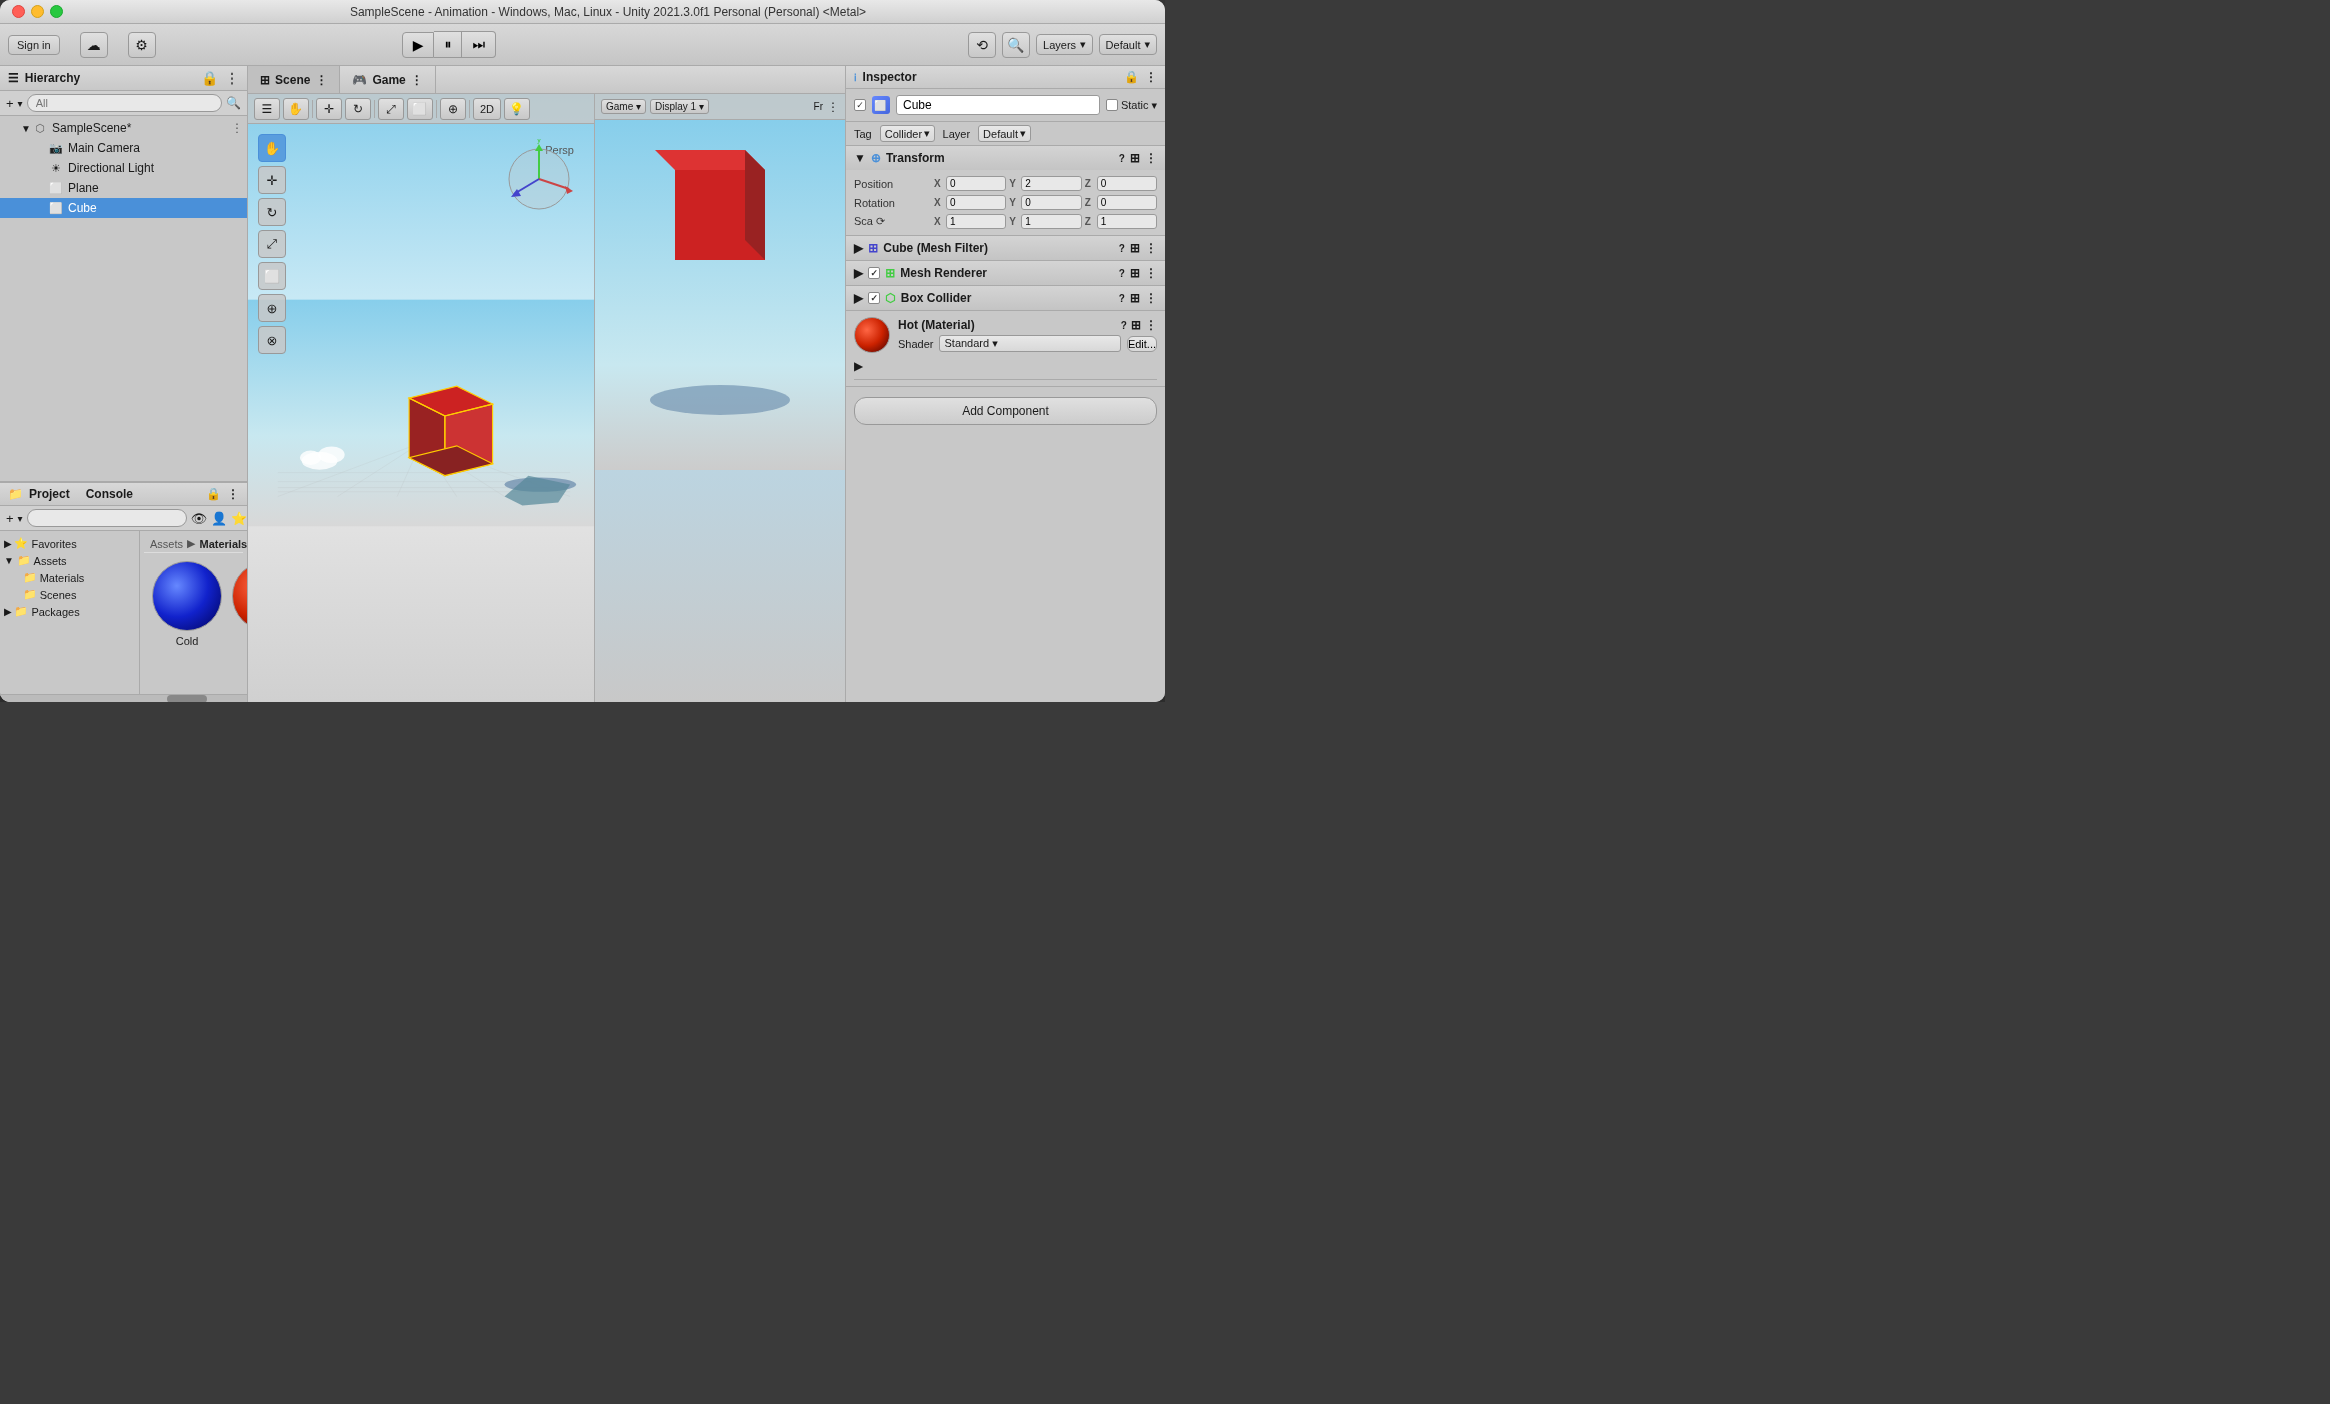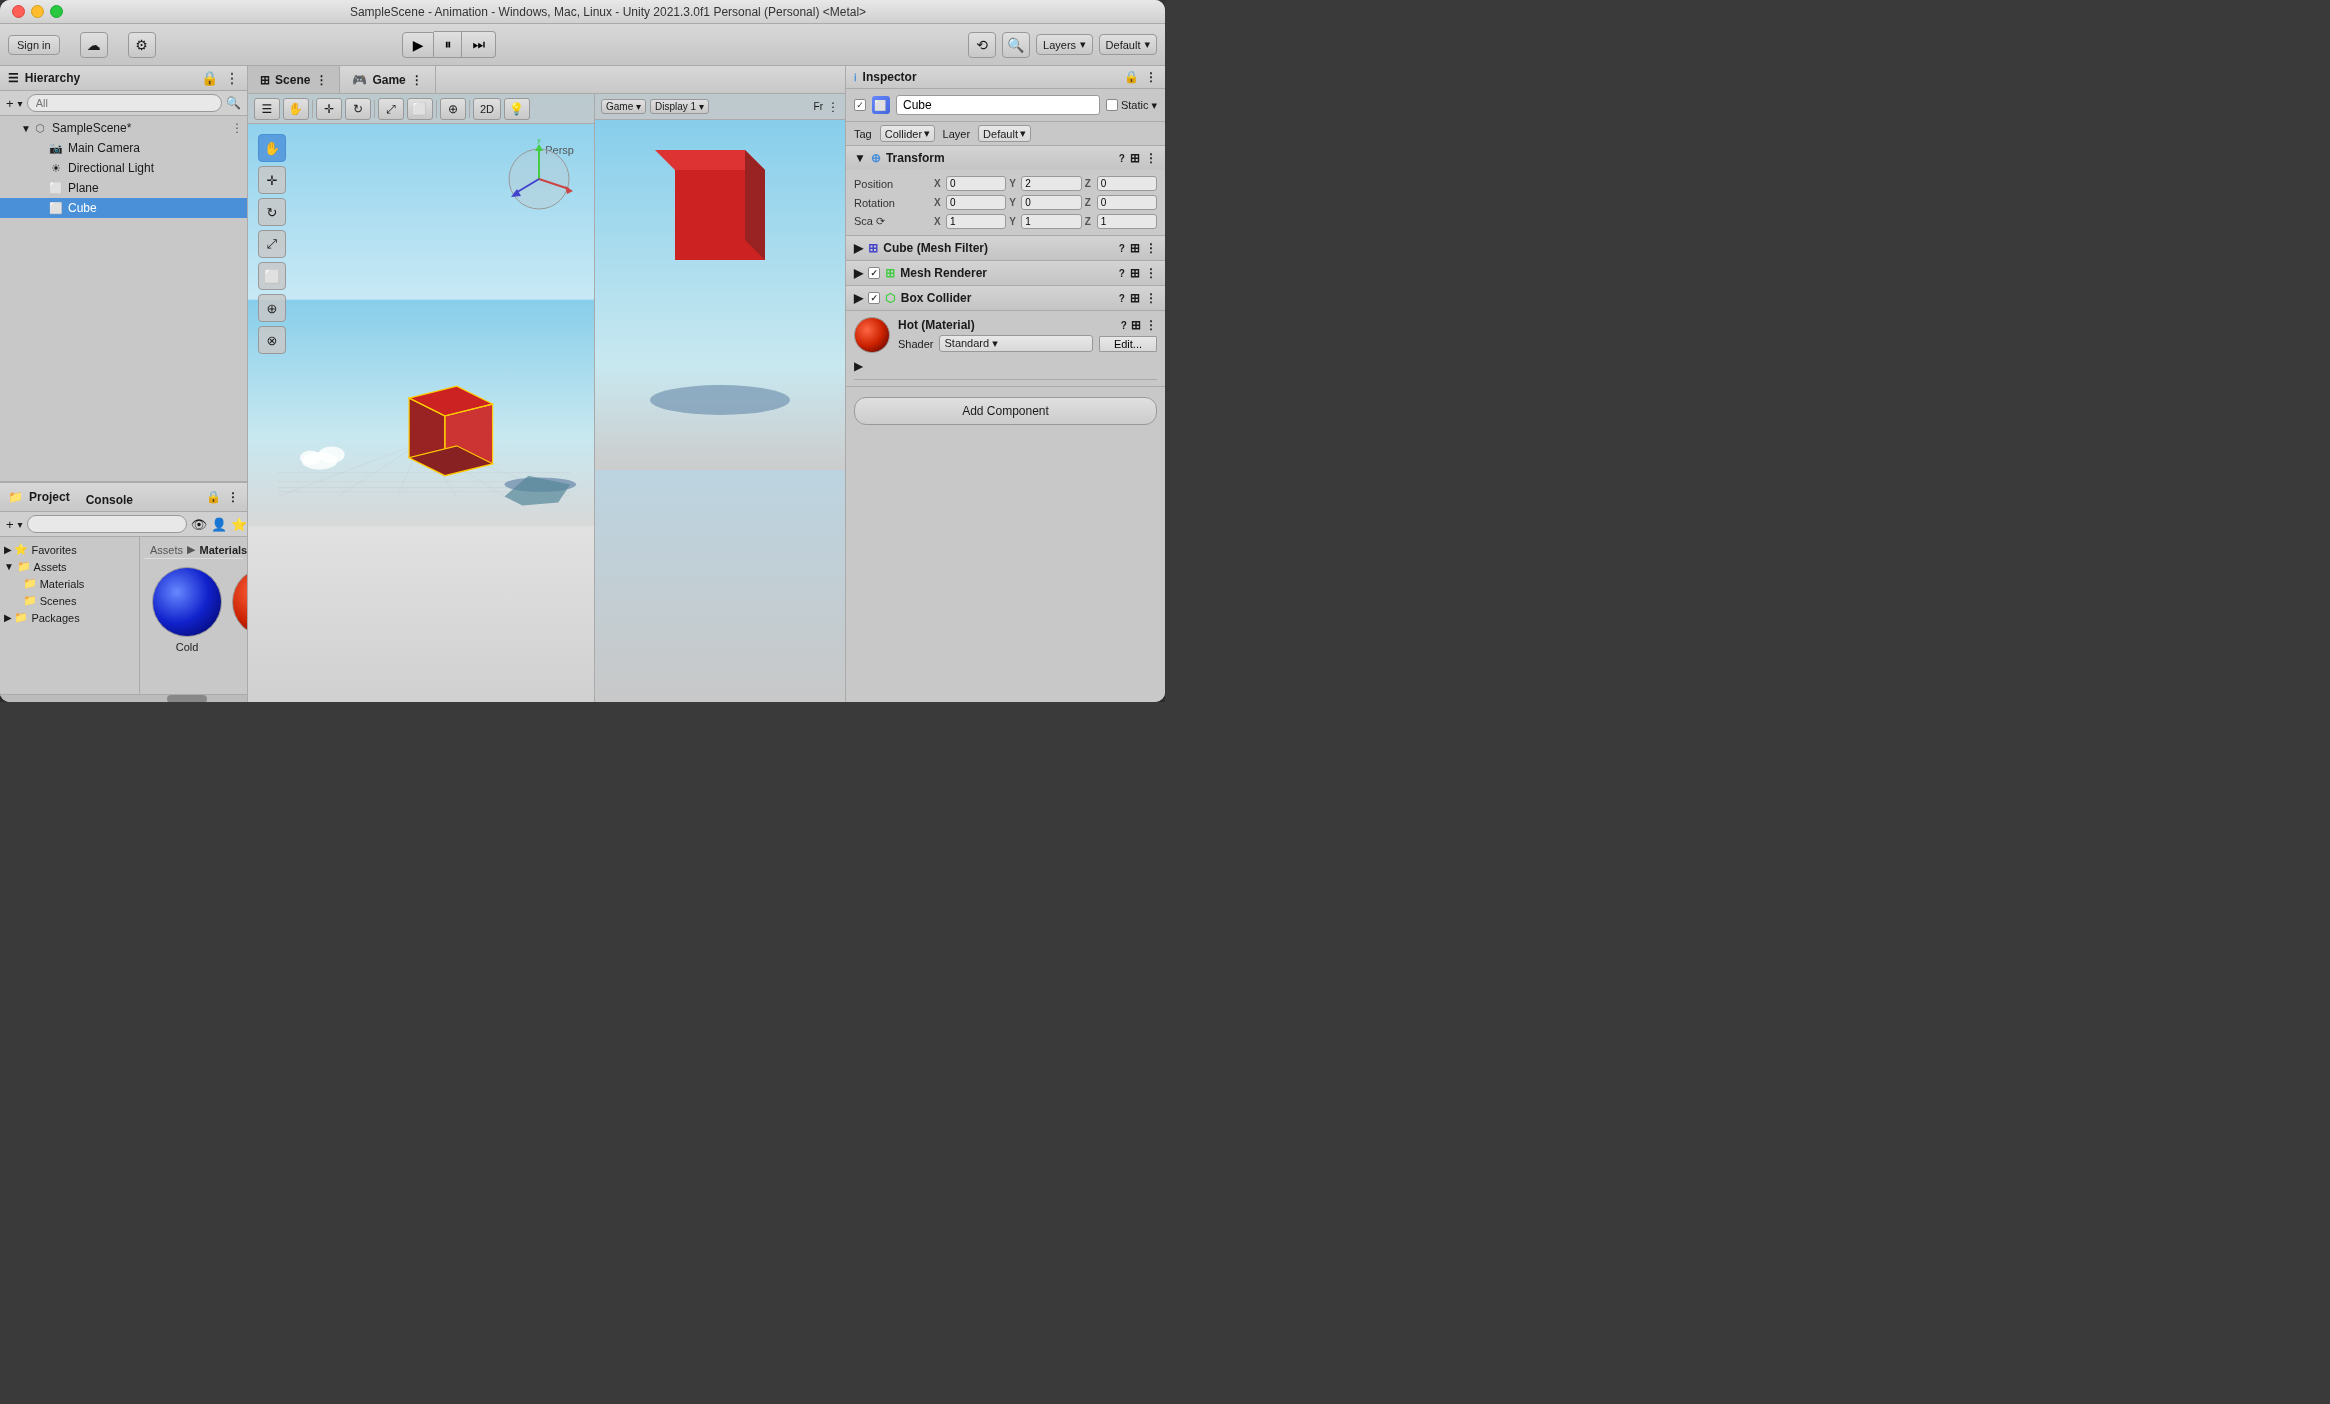--- a/index.html
+++ b/index.html
@@ -553,22 +553,22 @@
       border: 1px solid #999;
       border-radius: 3px;
       padding: 1px 4px;
       font-size: 11px;
       flex: 1;
       cursor: pointer;
     }
     .edit-btn {
       background: linear-gradient(to bottom, #e8e8e8, #d8d8d8);
       border: 1px solid #999;
-      border-radius: 1px;
-      padding: 1px 14px;
+      border-radius: 6px;
+      padding: 1px 0;
       font-size: 11px;
       cursor: pointer;
     }
     .add-component-btn {
       margin: 10px 8px;
       padding: 6px;
       text-align: center;
       background: linear-gradient(to bottom, #e0e0e0, #cccccc);
       border: 1px solid #999;
       border-radius: 12px;
@@ -715,21 +715,21 @@
             <span>Cube</span>
           </div>
         </div>
       </div>
 
       <div class="project-panel">
         <div class="project-tabs">
           <div class="panel-header" style="flex:1; border-bottom:none;">
             <span>📁</span>
             <span style="font-weight:600;">Project</span>
-            <span style="margin-left: 10px; margin-top: 6px;">Console</span>
+            <span style="margin-left: 10px;">Console</span>
             <span style="margin-left: auto;">🔒</span>
             <span>⋮</span>
           </div>
         </div>
         <div class="project-content">
           <div class="project-toolbar">
             <span style="font-size:13px;">+</span>
             <span style="font-size:10px;">▾</span>
             <input class="search-input" type="text" style="flex: 1 1 0%;">
             <span style="font-size:13px;">👁</span>

